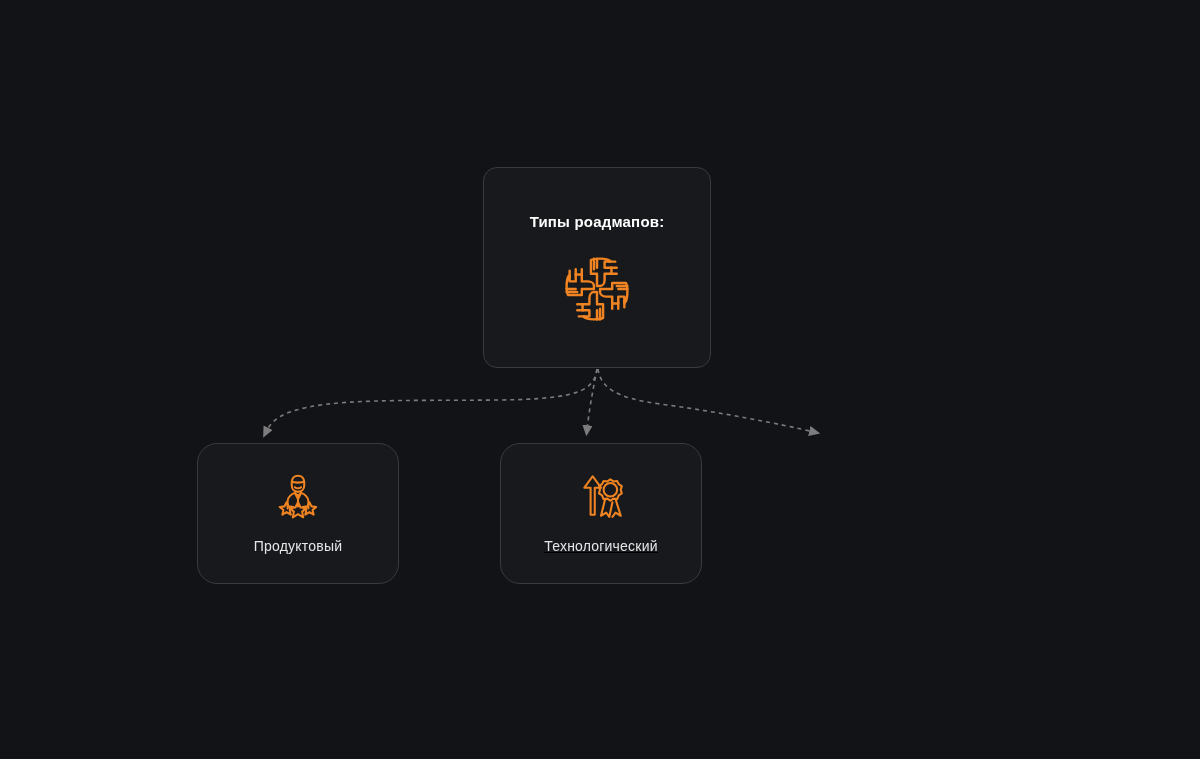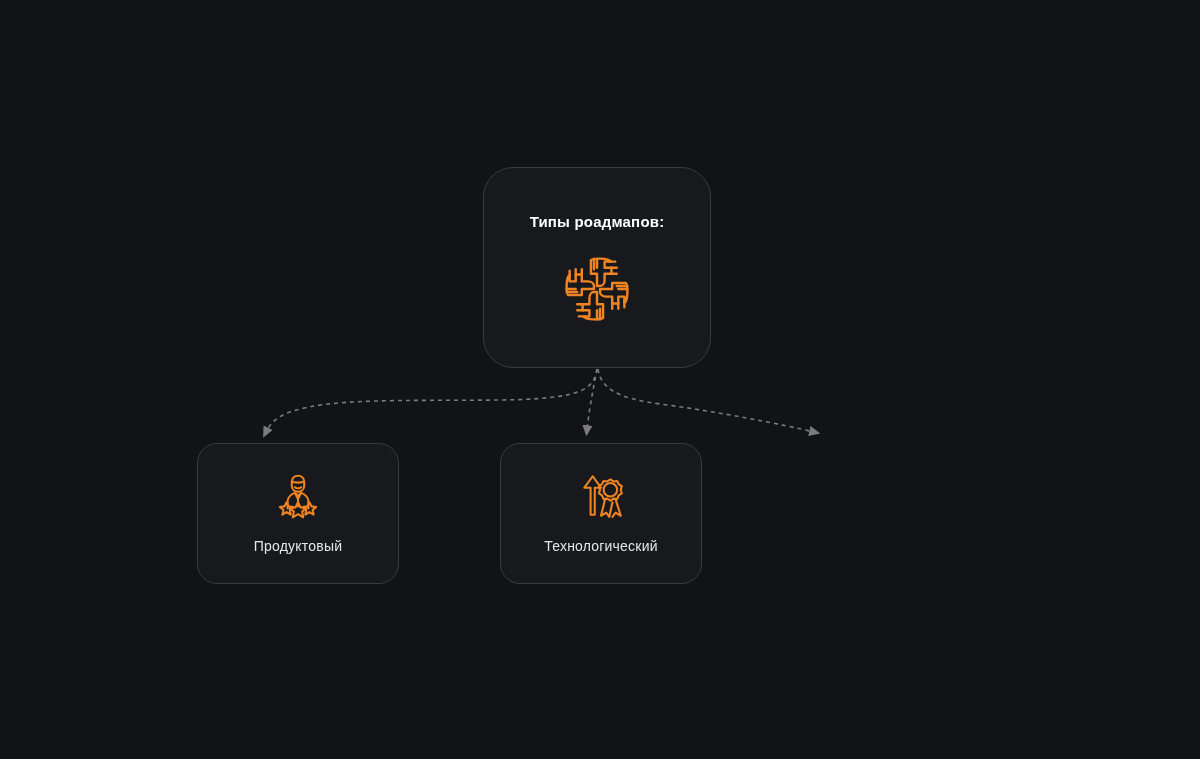--- a/index.html
+++ b/index.html
@@ -35,33 +35,33 @@
     display: flex;
     flex-direction: column;
     align-items: center;
     justify-content: center;
   }
   .node-root {
     left: 483px;
     top: 167px;
     width: 228px;
     height: 201px;
-    border-radius: 30px;
+    border-radius: 14px;
     justify-content: flex-start;
     padding-top: 45px;
   }
   .node-child {
     width: 202px;
     height: 141px;
     top: 443px;
     justify-content: flex-start;
     padding-top: 26px;
   }
   .node-child-1 { left: 197px; }
-  .node-child-2 { left: 500px; }
+  .node-child-2 { left: 500px; text-decoration: underline; }
   .node-child-3 { left: 795px; }
 
   .node-title {
     color: #ffffff;
     font-size: 15px;
     font-weight: bold;
     letter-spacing: 0.2px;
     text-align: center;
     line-height: 1.2;
   }

